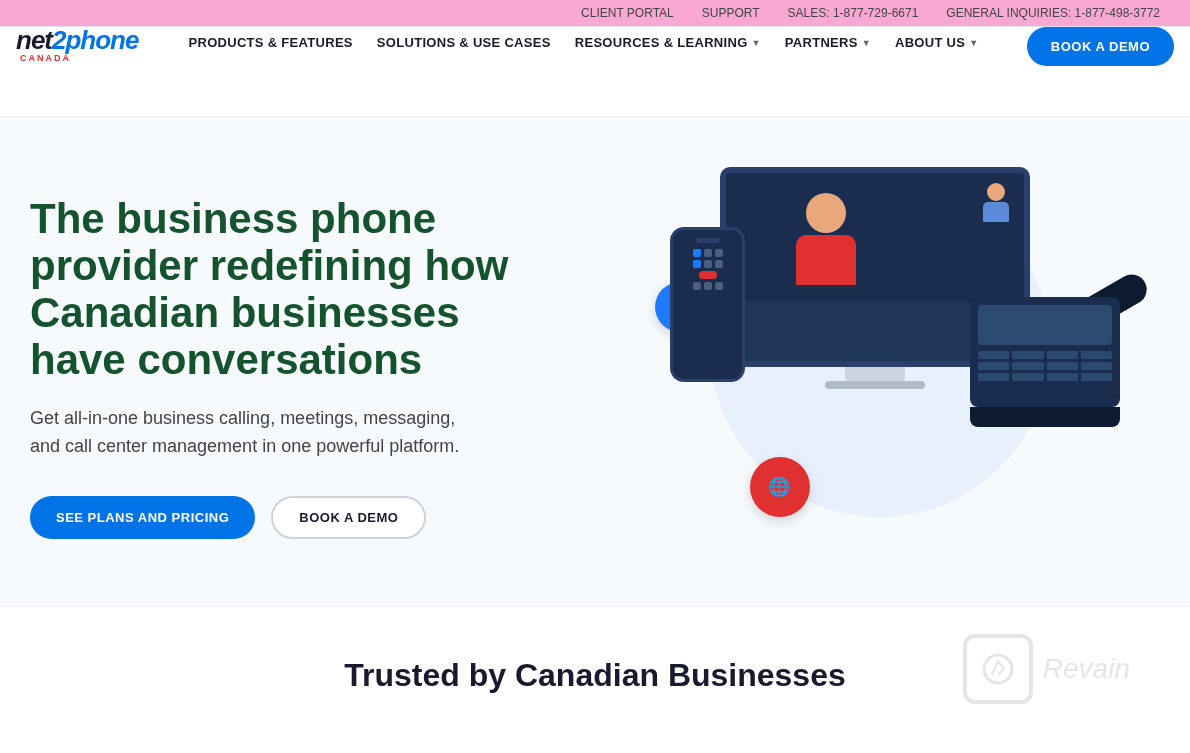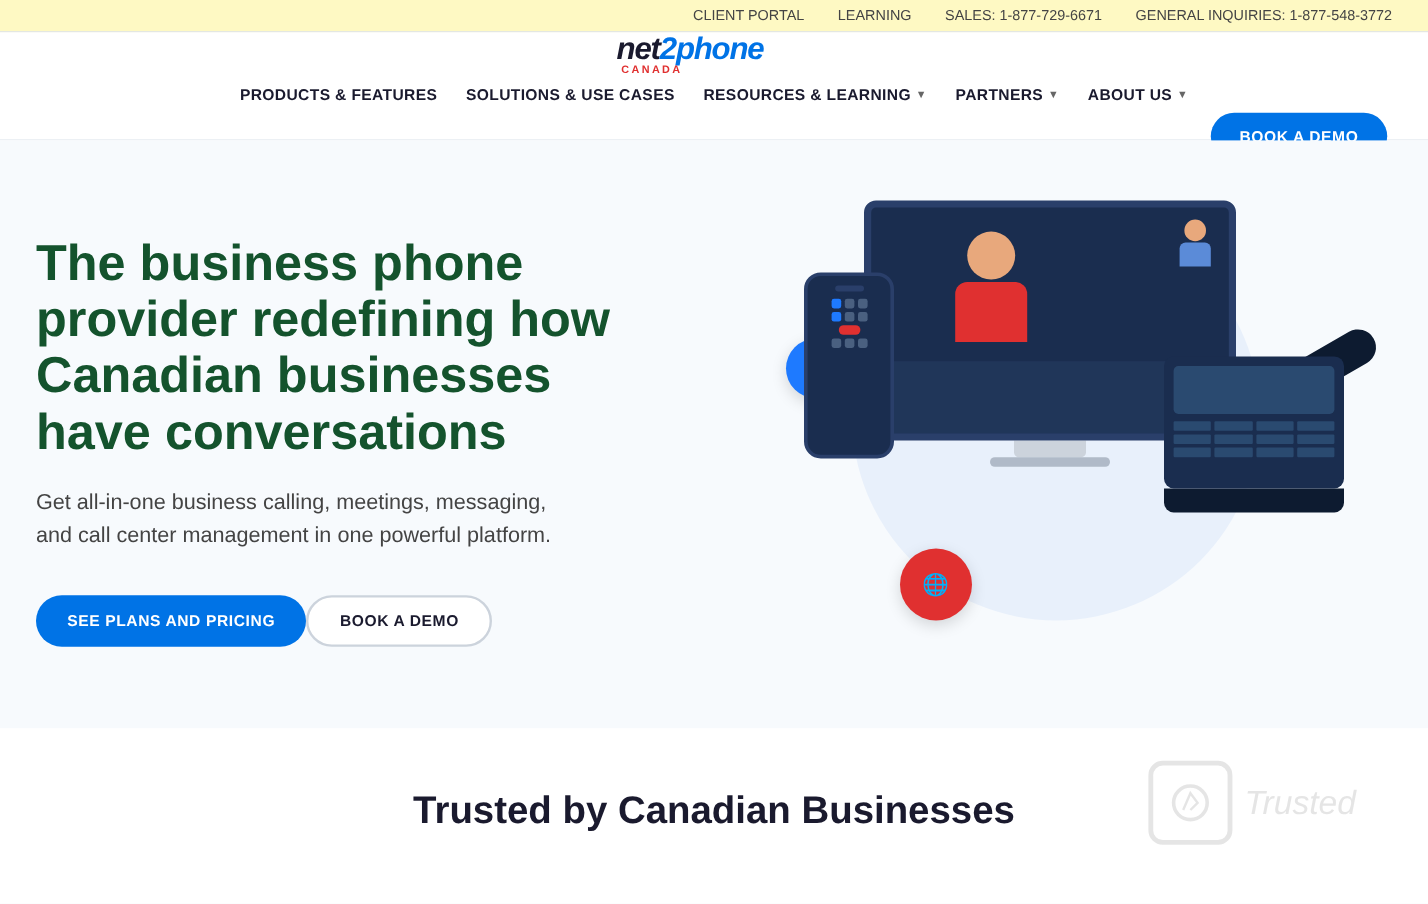--- a/index.html
+++ b/index.html
@@ -1,46 +1,45 @@
 <!DOCTYPE html>
 <html><head>
   <meta charset="utf-8">
   <style>
     * { margin: 0; padding: 0; box-sizing: border-box; }
     body { font-family: 'Arial', sans-serif; background: #fff; width: 1190px; }
 
     
     .top-bar {
-      background: #fef9c3;
+      background: #f9a8d4;
       display: flex;
       justify-content: flex-end;
       align-items: flex-end;
       padding: 6px 30px;
       gap: 28px;
       font-size: 12px;
       color: #444;
       border-bottom: 1px solid #dde3eb;
     }
     .top-bar a {
       text-decoration: none;
       color: #444;
       font-size: 12px;
       font-weight: 500;
     }
 
     
     .header {
       display: flex;
-      align-items: center;
-      padding: 0 34px;
+      align-items: flex-start;
+      padding: 0 16px;
       height: 90px;
       background: #fff;
       border-bottom: 1px solid #e8edf2;
       position: relative;
-      flex-direction: column;
     }
     .logo-wrap {
       margin-right: 40px;
       flex-shrink: 0;
     }
     .logo {
       display: flex;
       flex-direction: column;
       line-height: 1;
     }
@@ -127,20 +126,21 @@
     }
     .hero-subtitle {
       font-size: 18px;
       color: #444;
       line-height: 1.55;
       margin-bottom: 36px;
       max-width: 440px;
     }
     .hero-buttons {
       display: flex;
+      gap: 16px;
     }
     .btn-primary {
       background: #0073e6;
       color: #fff;
       border: none;
       border-radius: 30px;
       padding: 14px 26px;
       font-size: 13px;
       font-weight: 700;
       letter-spacing: 0.5px;
@@ -412,23 +412,23 @@
       color: #999;
       font-weight: 300;
       font-style: italic;
     }
   </style>
 </head>
 <body>
 
 <div class="top-bar">
   <a>CLIENT PORTAL</a>
-  <a>LEARNING</a>
+  <a>SUPPORT</a>
   <a>SALES: 1-877-729-6671</a>
-  <a>GENERAL INQUIRIES: 1-877-548-3772</a>
+  <a>GENERAL INQUIRIES: 1-877-498-3772</a>
 </div>
 
 <header class="header">
   <div class="logo-wrap">
     <div class="logo">
       <div class="logo-net2phone">
         <span class="net" style="color:#1a1a2e;">net</span><span class="two" style="color:#0073e6;">2</span><span class="phone" style="color:#0073e6;">phone</span>
       </div>
       <div class="logo-canada">CANADA</div>
     </div>
@@ -547,15 +547,15 @@
 <section class="trusted-section">
   <h2 class="trusted-title">Trusted by Canadian Businesses</h2>
 
   <div class="revain-area">
     <div class="revain-icon">
       <svg width="36" height="36" viewBox="0 0 36 36" fill="none">
         <circle cx="18" cy="18" r="14" stroke="#999" stroke-width="3" fill="none"></circle>
         <path d="M12 24 L18 10 L24 18 L18 24" stroke="#999" stroke-width="2" fill="none"></path>
       </svg>
     </div>
-    <span class="revain-text">Trusted</span>
+    <span class="revain-text">Revain</span>
   </div>
 </section>
 
 </body></html>

